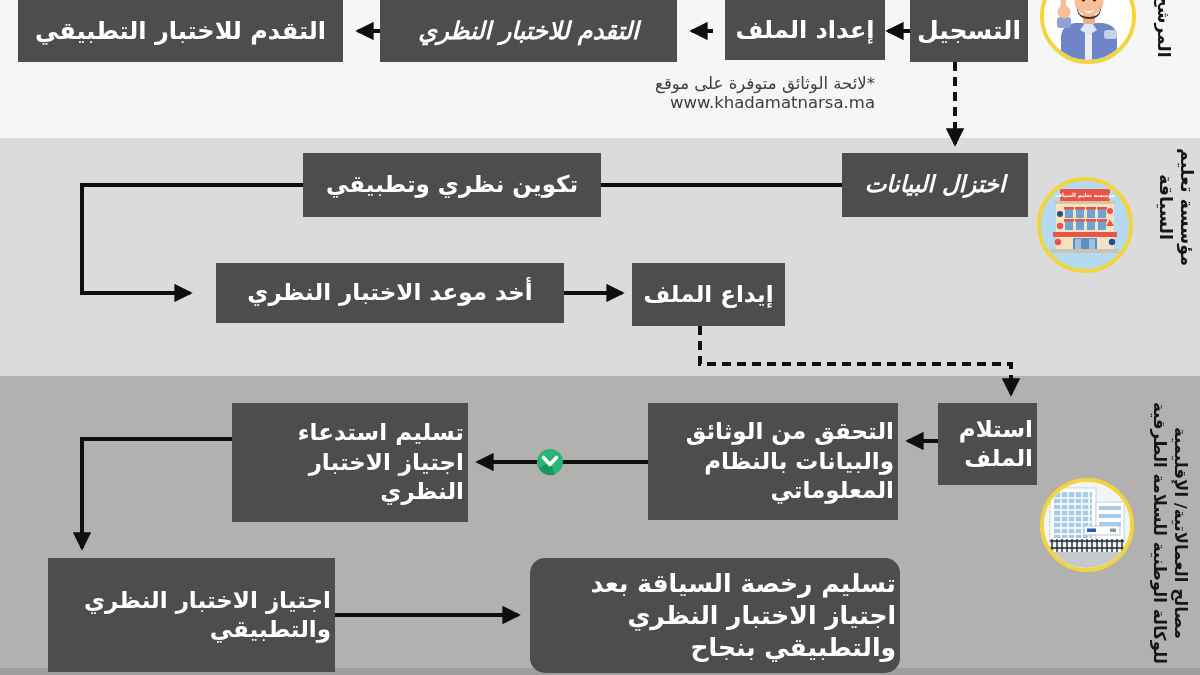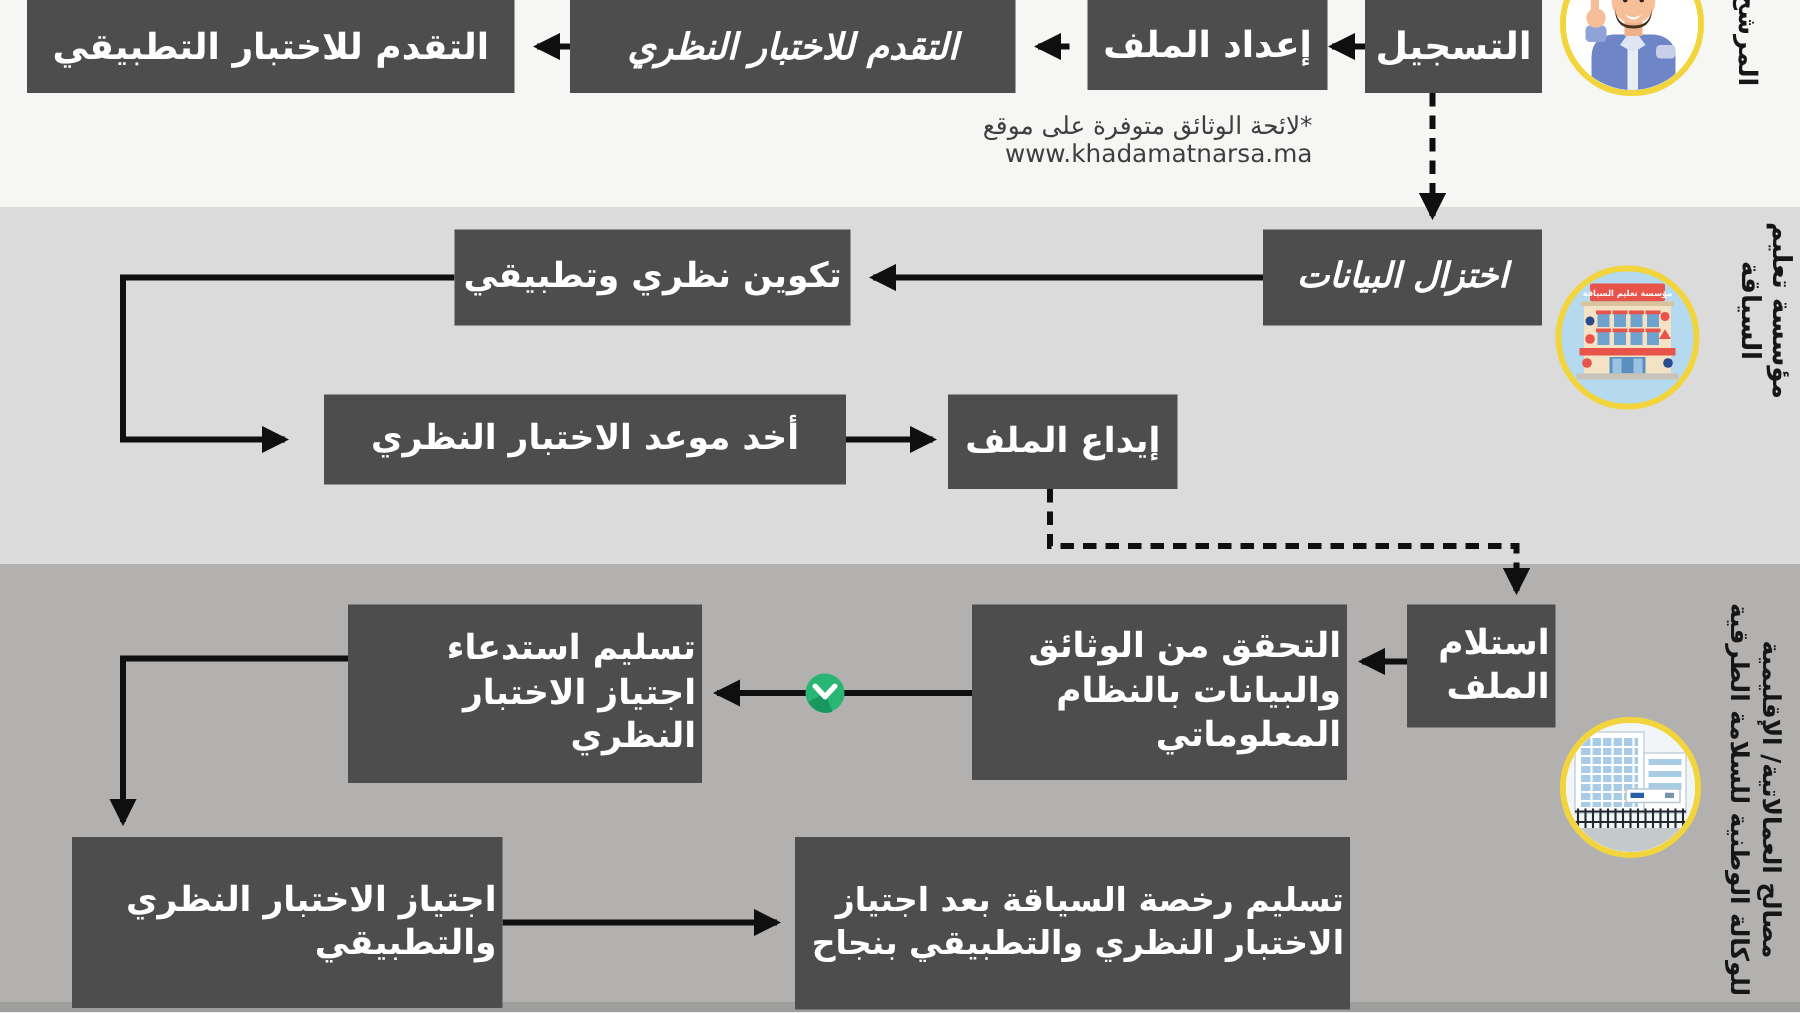--- a/index.html
+++ b/index.html
@@ -71,21 +71,21 @@
     <span>التقدم للاختبار النظري</span>
   </div>
   <div class="node" style="left:18px;top:0;width:325px;height:62px;font-size:24px;">
     <span>التقدم للاختبار التطبيقي</span>
   </div>
   <div id="footnote">*لائحة الوثائق متوفرة على موقع www.khadamatnarsa.ma</div>
 
   <div class="node" style="left:842px;top:153px;width:186px;height:64px;font-size:23px;font-style:italic;">
     <span>اختزال البيانات</span>
   </div>
-  <div class="node" style="left:303px;top:153px;width:264px;height:64px;font-size:23px;">
+  <div class="node" style="left:303px;top:153px;width:298px;height:64px;font-size:23px;">
     <span>تكوين نظري وتطبيقي</span>
   </div>
   <div class="node" style="left:200px;top:263px;width:348px;height:60px;font-size:23px;margin-left:16px;">
     <span>أخد موعد الاختبار النظري</span>
   </div>
   <div class="node" style="left:632px;top:263px;width:153px;height:63px;font-size:23px;">
     <span>إيداع الملف</span>
   </div>
 
   <div class="node" style="left:938px;top:403px;width:99px;height:82px;font-size:23px;">
@@ -93,21 +93,21 @@
   </div>
   <div class="node" style="left:232px;top:403px;width:236px;height:119px;font-size:23px;">
     <span>تسليم استدعاء اجتياز الاختبار النظري</span>
   </div>
   <div class="node" style="left:648px;top:403px;width:250px;height:117px;font-size:23px;">
     <span>التحقق من الوثائق والبيانات بالنظام المعلوماتي</span>
   </div>
   <div class="node" style="left:48px;top:558px;width:287px;height:114px;font-size:23px;">
     <span>اجتياز الاختبار النظري والتطبيقي</span>
   </div>
-  <div class="node" style="left:530px;top:558px;width:370px;height:115px;font-size:22px;">
+  <div class="node" style="left:530px;top:558px;width:370px;height:115px;font-size:25px;border-radius:15px;">
     <span>تسليم رخصة السياقة بعد اجتياز الاختبار النظري والتطبيقي بنجاح</span>
   </div>
 
   <div class="vlabel" style="left:1083px;top:15px;width:160px;height:22px;font-size:17px;">
     <span>المرشح</span>
   </div>
   <div class="vlabel" style="left:1056px;top:186px;width:240px;height:42px;font-size:17.5px;">
     <div>مؤسسة تعليم</div>
     <div>السياقة</div>
   </div>

